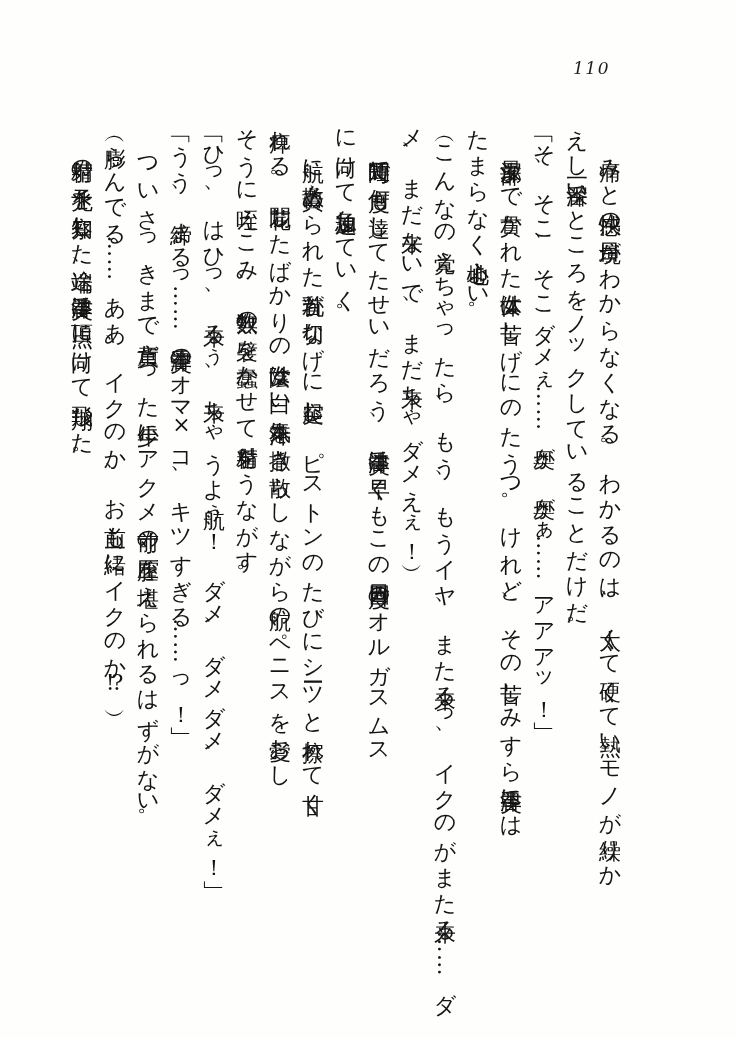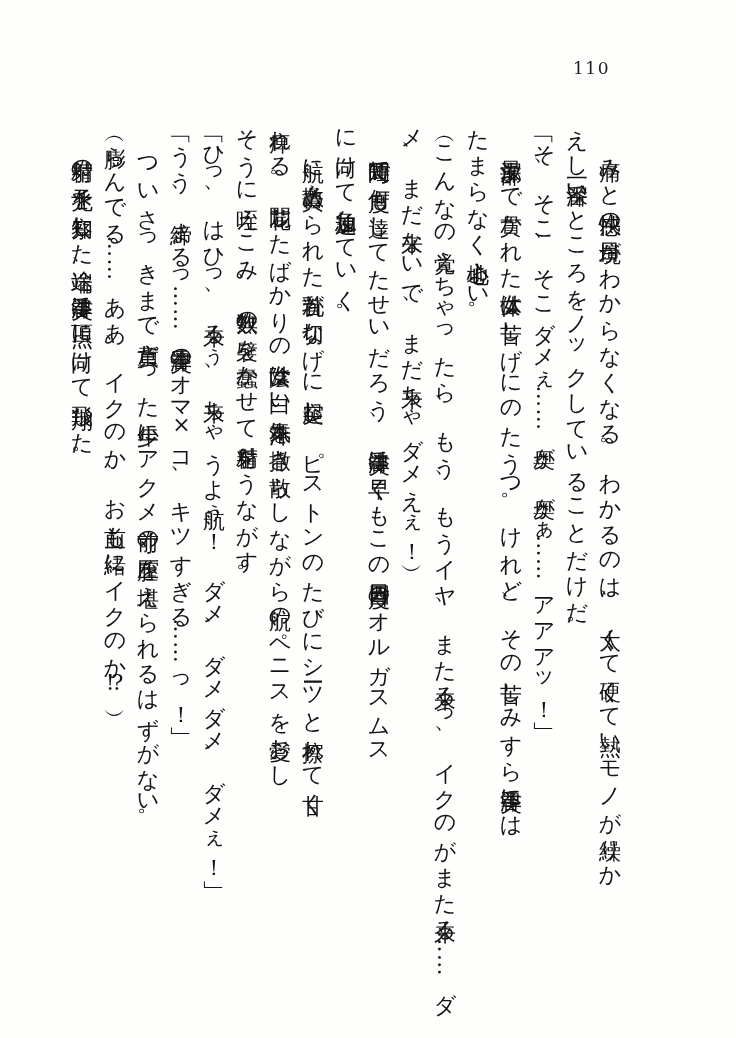--- a/index.html
+++ b/index.html
@@ -15,20 +15,21 @@
     height: 1038px;
     background: #fefefd;
     overflow: hidden;
     font-family: "DejaVu Serif", "Liberation Serif", serif;
   }
   .page-number {
     position: absolute;
     top: 58px;
     left: 573px;
     font-size: 17px;
+    font-style: italic;
     letter-spacing: 1.5px;
     color: #1c1c1c;
   }
   .text-block {
     position: absolute;
     top: 114px;
     right: 109px;
     height: 902px;
     writing-mode: vertical-rl;
     text-orientation: mixed;

